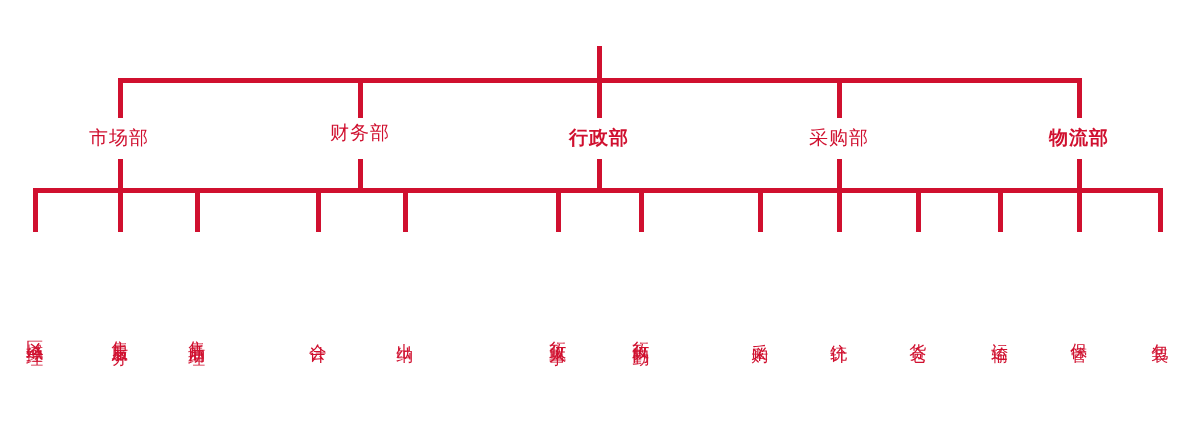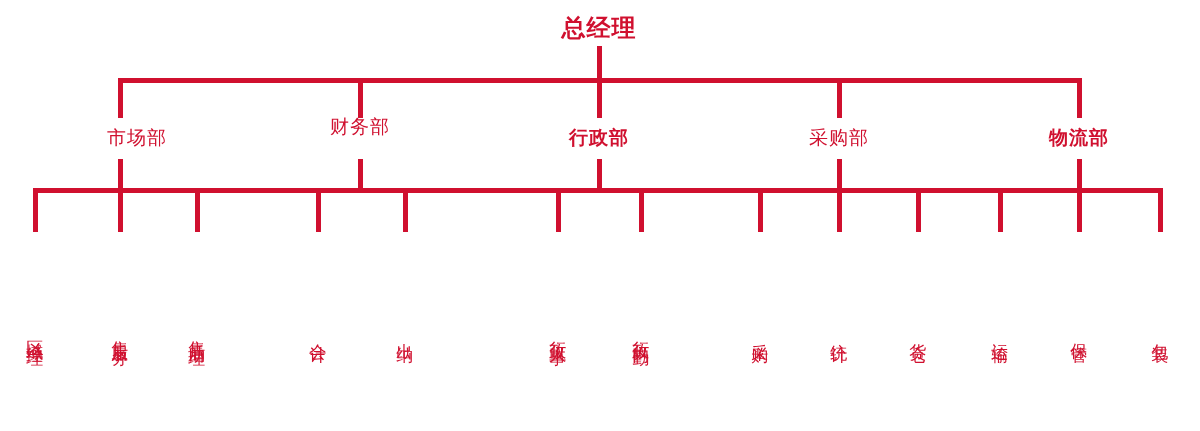--- a/index.html
+++ b/index.html
@@ -61,34 +61,33 @@
     white-space: nowrap;
     transform: translate(-50%, -50%);
     text-align: center;
   }
 </style>
 </head>
 <body>
 
 <div id="org-chart">
 
-  <div class="root-label" style="left:599px; top:12px;">总经理</div>
 
   <div class="vline" style="left:597px; top:46px; height:36px;"></div>
 
   <div class="hline" style="left:118px; top:78px; width:963px;"></div>
 
   <div class="vline" style="left:118px; top:78px; height:40px;"></div>
   <div class="vline" style="left:358px; top:78px; height:40px;"></div>
   <div class="vline" style="left:597px; top:78px; height:40px;"></div>
   <div class="vline" style="left:837px; top:78px; height:40px;"></div>
   <div class="vline" style="left:1077px; top:78px; height:40px;"></div>
 
-  <div class="dept-label" style="left:137px; top:125px;">市场部</div>
-  <div class="dept-label" style="left:360px; top:114px;">财务部</div>
+  <div class="dept-label" style="left:119px; top:125px;">市场部</div>
+  <div class="dept-label" style="left:360px; top:120px;">财务部</div>
   <div class="dept-label" style="left:599px; top:125px;font-weight:bold;">行政部</div>
   <div class="dept-label" style="left:839px; top:125px;">采购部</div>
   <div class="dept-label" style="left:1079px; top:125px;font-weight:bold;">物流部</div>
 
   <div class="vline" style="left:118px; top:159px; height:33px;"></div>
   <div class="vline" style="left:358px; top:159px; height:33px;"></div>
   <div class="vline" style="left:597px; top:159px; height:33px;"></div>
   <div class="vline" style="left:837px; top:159px; height:33px;"></div>
   <div class="vline" style="left:1077px; top:159px; height:33px;"></div>
 

